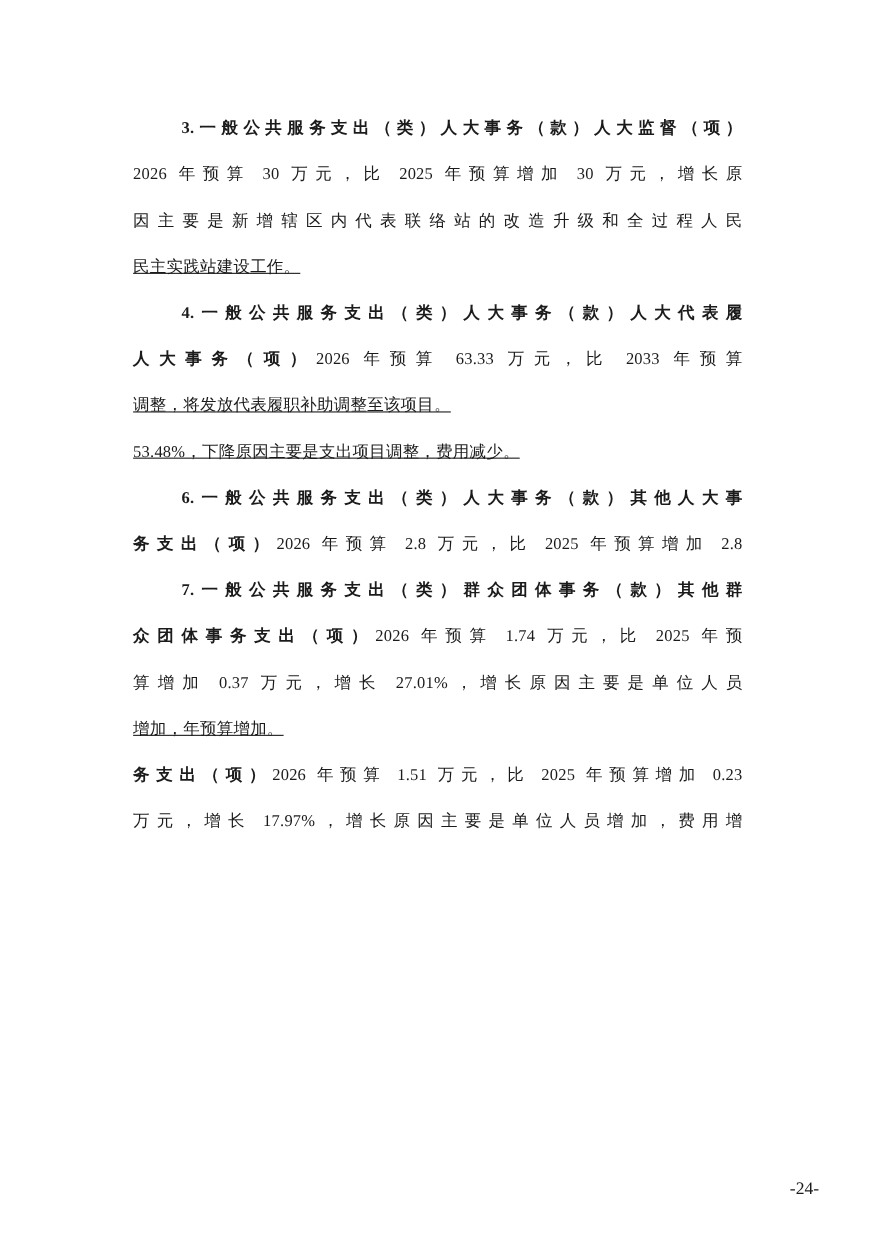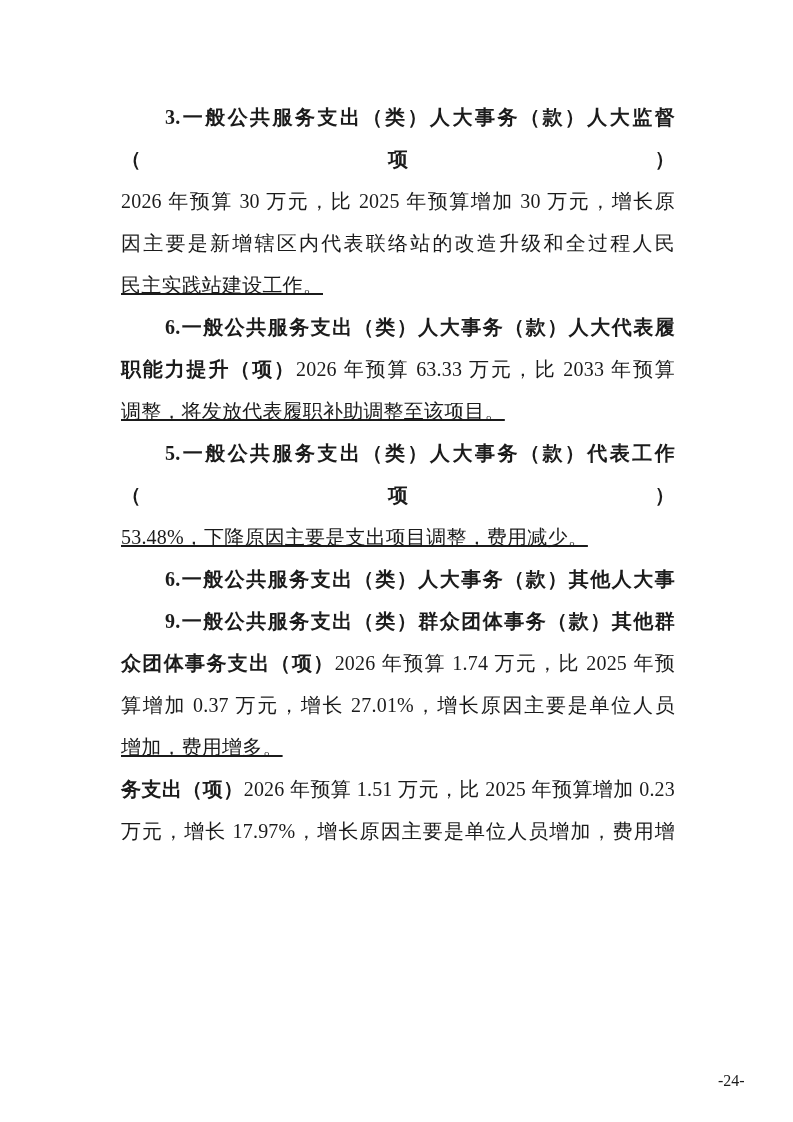--- a/index.html
+++ b/index.html
@@ -20,21 +20,21 @@
     position: absolute;
     left: 121px;
     top: 96px;
     width: 554px;
   }
   .paragraph {
     margin: 0;
     padding: 0;
   }
   .line {
-    font-size: 20px;
+    font-size: 15px;
     line-height: 42px;
     text-align: justify;
     text-align-last: justify;
     text-justify: inter-character;
     letter-spacing: 0.2px;
     white-space: normal;
   }
   .line.para-start {
     text-indent: 44px;
   }
@@ -61,36 +61,36 @@
 
 <div class="page">
   <div class="content">
       <div class="paragraph">
         <div class="line para-start"><span class="seg seg-bold">3.一般公共服务支出（类）人大事务（款）人大监督（项）</span></div>
         <div class="line"><span class="seg">2026 年预算 30 万元，比 2025 年预算增加 30 万元，增长原</span></div>
         <div class="line"><span class="seg">因主要是新增辖区内代表联络站的改造升级和全过程人民</span></div>
         <div class="line para-end"><span class="seg">民主实践站建设工作。</span></div>
       </div>
       <div class="paragraph">
-        <div class="line para-start"><span class="seg seg-bold">6.一般公共服务支出（类）人大事务（款）人大代表履</span></div>
-        <div class="line"><span class="seg seg-bold">职能力提升（项）</span><span class="seg">2026 年预算 63.33 万元，比 2033 年预算</span></div>
+        <div class="line para-start"><span class="seg seg-bold">4.一般公共服务支出（类）人大事务（款）人大代表履</span></div>
+        <div class="line"><span class="seg seg-bold">人大事务（项）</span><span class="seg">2026 年预算 63.33 万元，比 2033 年预算</span></div>
         <div class="line para-end"><span class="seg">调整，将发放代表履职补助调整至该项目。</span></div>
       </div>
       <div class="paragraph">
-        <div class="line para-start"><span class="seg seg-bold">5.一般公共服务支出（类）人大事务（款）代表工作（项）</span></div>
         <div class="line para-end"><span class="seg">53.48%，下降原因主要是支出项目调整，费用减少。</span></div>
       </div>
       <div class="paragraph">
         <div class="line para-start"><span class="seg seg-bold">6.一般公共服务支出（类）人大事务（款）其他人大事</span></div>
+        <div class="line"><span class="seg seg-bold">务支出（项）</span><span class="seg">2026 年预算 2.8 万元，比 2025 年预算增加 2.8</span></div>
       </div>
       <div class="paragraph">
-        <div class="line para-start"><span class="seg seg-bold">9.一般公共服务支出（类）群众团体事务（款）其他群</span></div>
+        <div class="line para-start"><span class="seg seg-bold">7.一般公共服务支出（类）群众团体事务（款）其他群</span></div>
         <div class="line"><span class="seg seg-bold">众团体事务支出（项）</span><span class="seg">2026 年预算 1.74 万元，比 2025 年预</span></div>
         <div class="line"><span class="seg">算增加 0.37 万元，增长 27.01%，增长原因主要是单位人员</span></div>
-        <div class="line para-end"><span class="seg">增加，费用增多。</span></div>
+        <div class="line para-end"><span class="seg">增加，年预算增加。</span></div>
       </div>
       <div class="paragraph">
         <div class="line"><span class="seg seg-bold">务支出（项）</span><span class="seg">2026 年预算 1.51 万元，比 2025 年预算增加 0.23</span></div>
         <div class="line"><span class="seg">万元，增长 17.97%，增长原因主要是单位人员增加，费用增</span></div>
       </div>
     </div>
   <div class="page-number">-24-</div>
 </div>
 
 </body></html>

